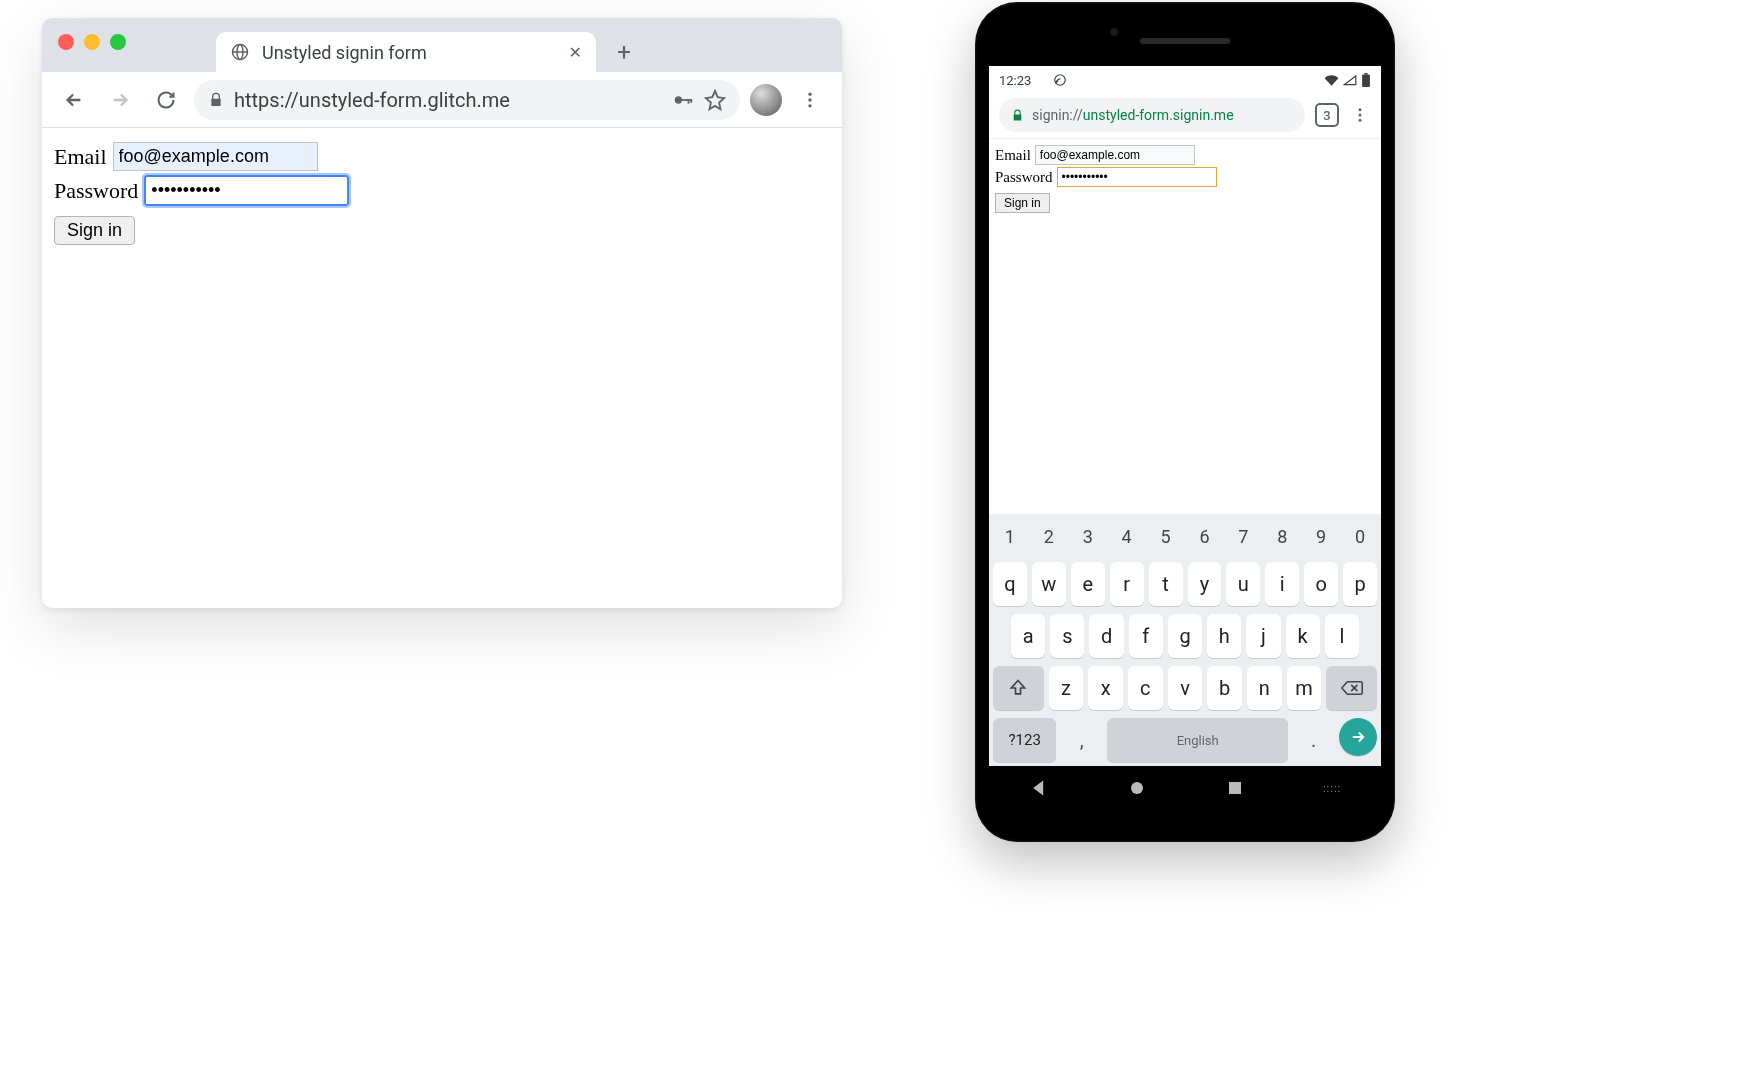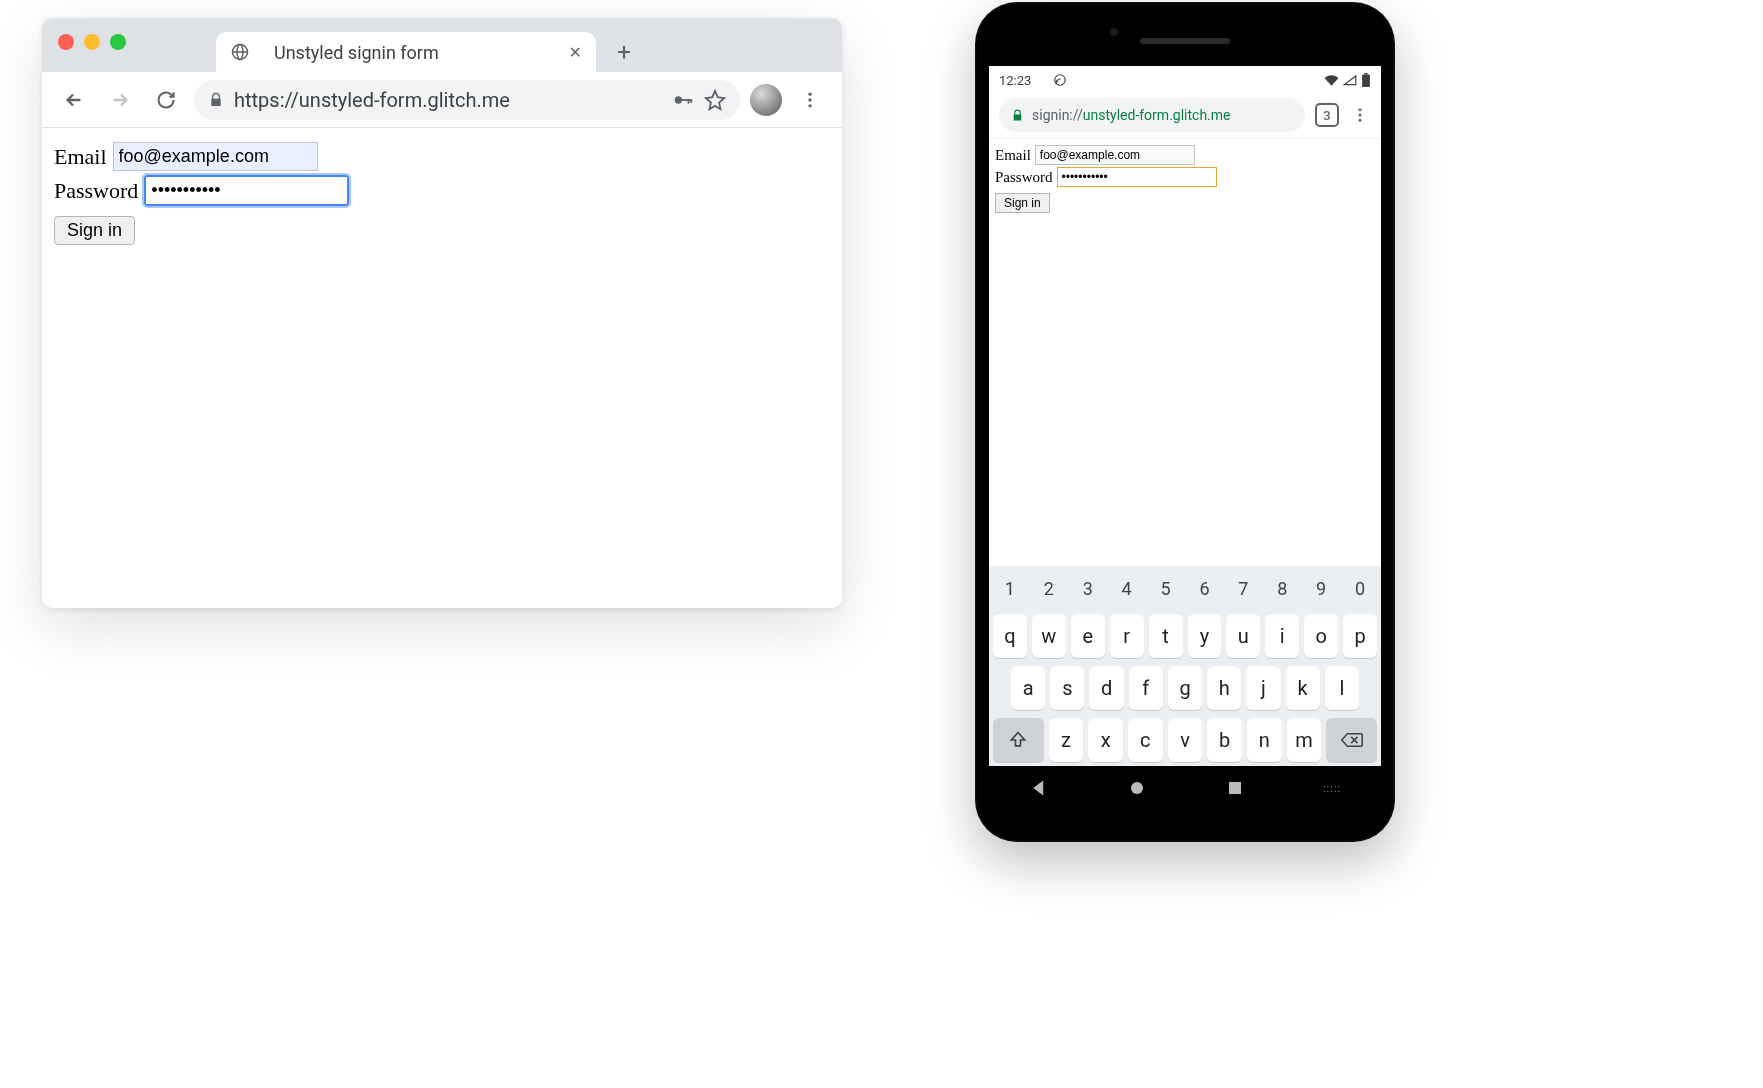--- a/index.html
+++ b/index.html
@@ -46,21 +46,21 @@
     .tab {
       background: #fff;
       height: 40px;
       width: 380px;
       border-radius: 10px 10px 0 0;
       display: flex;
       align-items: center;
       padding: 0 14px;
       font-size: 18px;
       color: #3c4043;
-      gap: 24px;
+      gap: 12px;
     }
     .tab .favicon {
       width: 20px; height: 20px; color:#5f6368; display:flex; align-items:center; justify-content:center;
     }
     .tab .tab-title { flex: 1; white-space: nowrap; overflow: hidden; }
     .tab .close-x { color:#5f6368; font-size:16px; }
     .new-tab {
       width: 36px; height: 36px;
       display: flex; align-items:center; justify-content:center;
       color:#5f6368; font-size: 24px;
@@ -377,21 +377,21 @@
       </div>
     </div>
 
     <div class="mobile-omnibar">
       <div class="mobile-omnibox">
         <span style="color:#0b8043">
           <svg width="13" height="13" viewBox="0 0 24 24" fill="currentColor">
               <path d="M6 10V7a6 6 0 1 1 12 0v3h1v11H5V10h1zm2 0h8V7a4 4 0 1 0-8 0v3z"></path>
             </svg>
         </span>
-        <span style="white-space:nowrap"><span class="scheme">signin://</span><span class="host">unstyled-form.glitch.me</span></span>
+        <span style="white-space:nowrap"><span class="scheme">signin://</span><span class="host">unstyled-form.signin.me</span></span>
       </div>
       <div class="tab-count">3</div>
       <div class="mobile-more">
         <svg width="18" height="18" viewBox="0 0 24 24" fill="currentColor">
             <circle cx="12" cy="5" r="2"></circle>
             <circle cx="12" cy="12" r="2"></circle>
             <circle cx="12" cy="19" r="2"></circle>
           </svg>
       </div>
     </div>
@@ -459,20 +459,31 @@
             <div class="key">n</div>
             <div class="key">m</div>
           </div>
         <div class="key fn" style="flex:1.3">
           <svg width="22" height="18" viewBox="0 0 28 20" fill="none" stroke="#444" stroke-width="2">
               <path d="M8 2h17a2 2 0 0 1 2 2v12a2 2 0 0 1-2 2H8l-7-8 7-8z"></path>
               <path d="M13 6l8 8M21 6l-8 8"></path>
             </svg>
         </div>
       </div>
+      <div class="kb-row">
+        <div class="key fn" style="flex:1.4">?123</div>
+        <div class="key" style="flex:0.9;background:transparent;box-shadow:none;color:#555">,</div>
+        <div class="key space">English</div>
+        <div class="key" style="flex:0.9;background:transparent;box-shadow:none;color:#555">.</div>
+        <div class="key enter">
+          <svg width="18" height="18" viewBox="0 0 24 24" fill="none" stroke="#fff" stroke-width="2.5">
+              <path d="M5 12h14M13 6l6 6-6 6"></path>
+            </svg>
+        </div>
+      </div>
     </div>
   </div>
   <div class="phone-nav">
     <span>
       <svg width="20" height="20" viewBox="0 0 24 24" fill="currentColor">
           <path d="M17 3v18L5 12 17 3z"></path>
         </svg>
     </span>
     <span>
       <svg width="18" height="18" viewBox="0 0 24 24" fill="currentColor">

